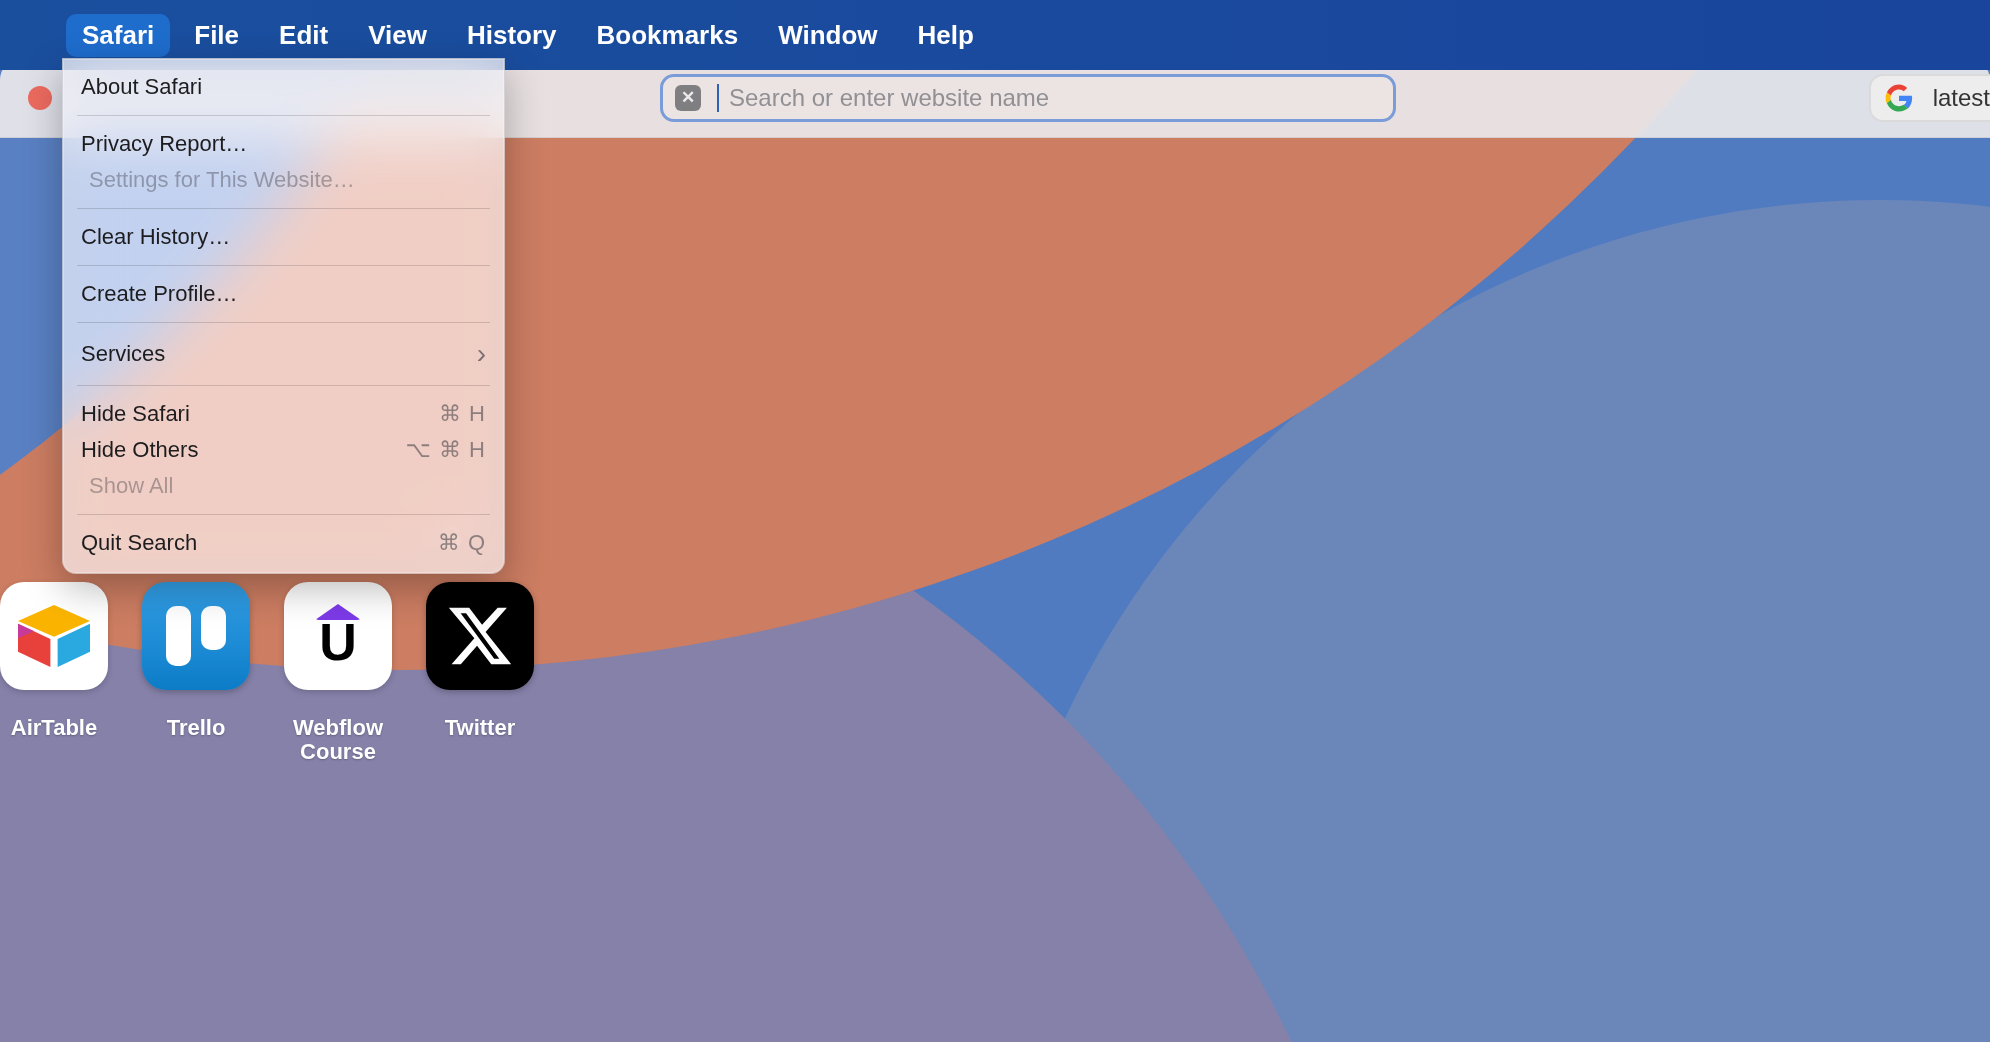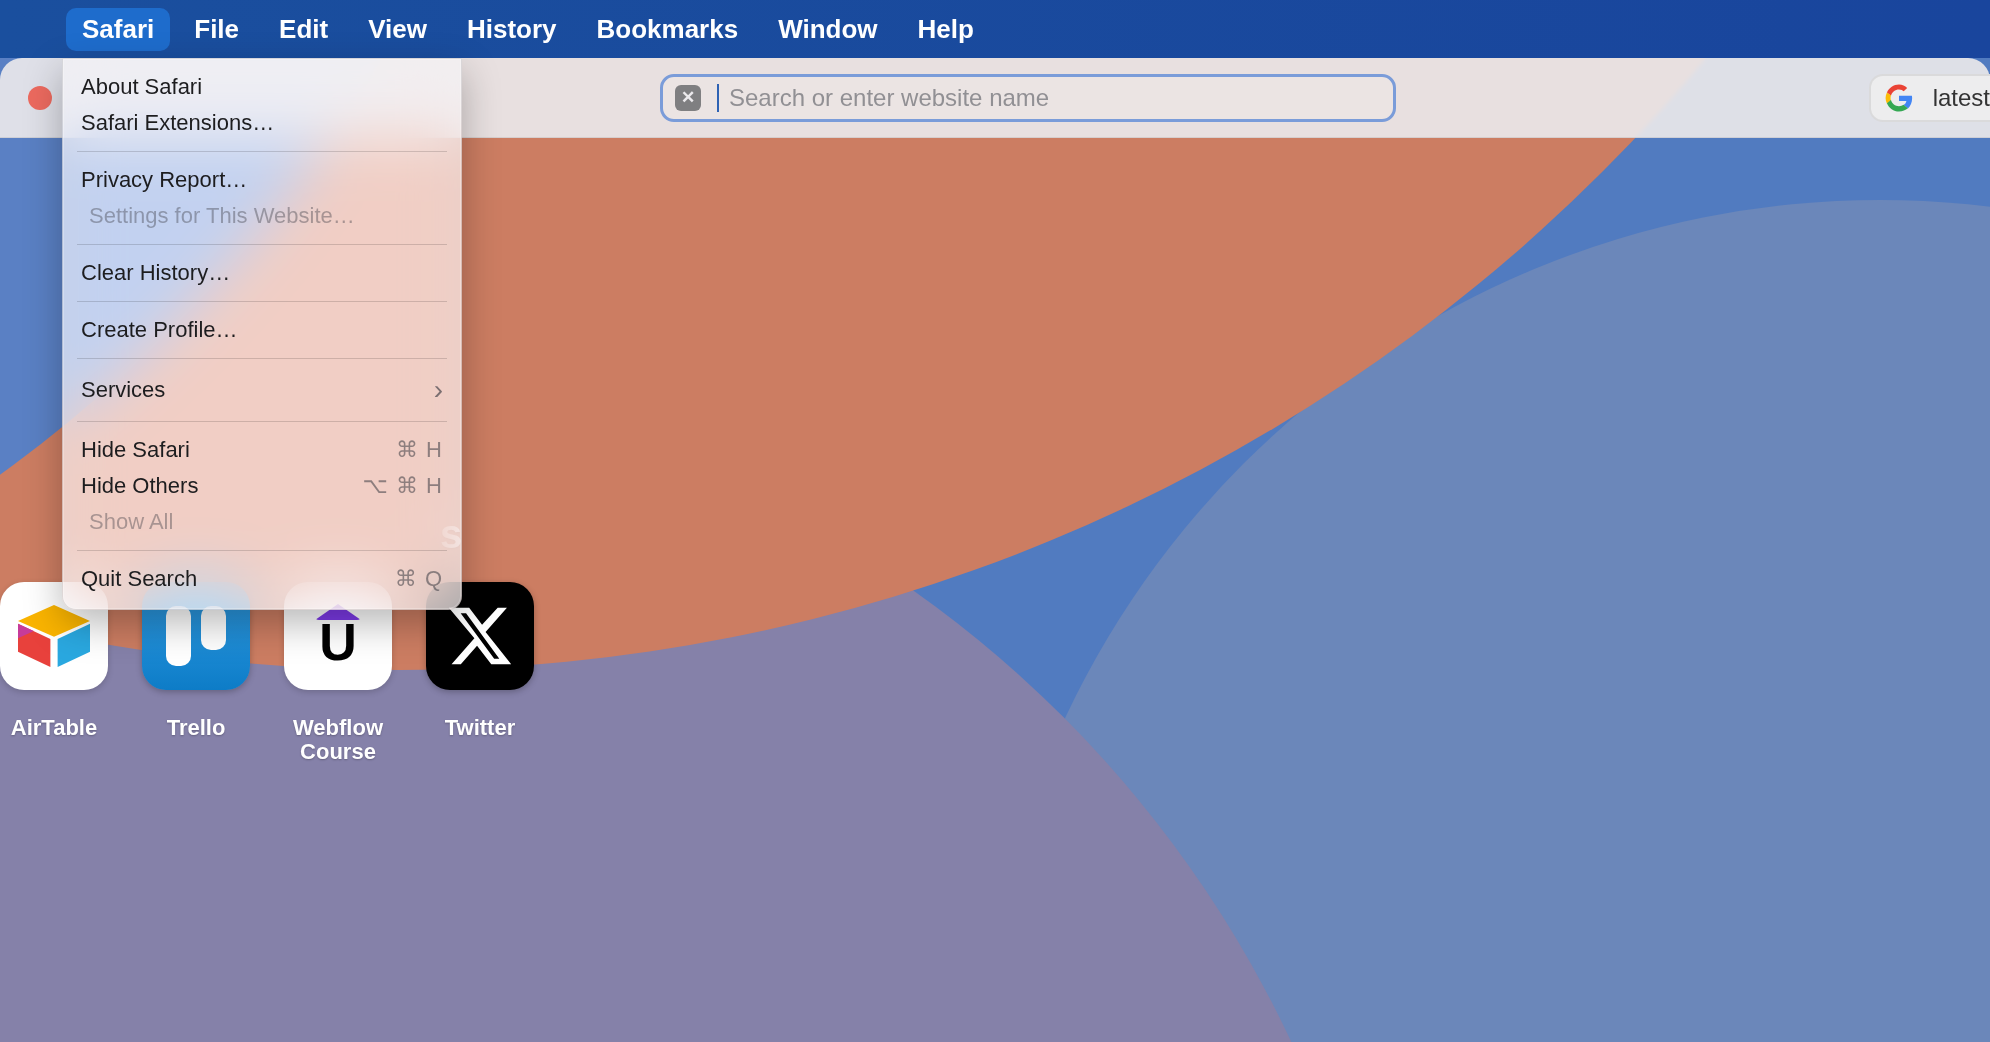--- a/index.html
+++ b/index.html
@@ -49,21 +49,21 @@
   width: 1800px; height: 1800px;
   left: 980px; top: 200px;
   background: #6b87ba;
   border-radius: 50%;
 }
 
 
 #menubar {
   position: absolute;
   left: 0; right: 0; top: 0;
-  height: 58px;
+  height: 70px;
   background: linear-gradient(90deg, #1a4f9e 0%, #19459d 100%);
   display: flex;
   align-items: center;
   color: #fff;
   z-index: 50;
   font-size: 26px;
   font-weight: 600;
 }
 .apple-slot {
   width: 62px;
@@ -165,21 +165,21 @@
   gap: 20px;
   font-size: 24px;
   color: #333;
 }
 
 
 #dropdown {
   position: absolute;
   left: 62px;
   top: 58px;
-  width: 400px;
+  width: 443px;
   background: rgba(245, 243, 246, 0.7);
   backdrop-filter: blur(28px) saturate(140%);
   -webkit-backdrop-filter: blur(28px) saturate(140%);
   border-radius: 0 0 14px 14px;
   box-shadow: 0 14px 38px rgba(0,0,0,0.28), inset 0 0 0 1px rgba(255,255,255,0.25);
   border: 1px solid rgba(0,0,0,0.1);
   padding: 10px 0 12px;
   z-index: 60;
   color: #1d1d1f;
   font-size: 22px;
@@ -349,23 +349,20 @@
           </svg>
       </span>
       <span>latest</span>
     </div>
   </div>
 </div>
 
 <div id="dropdown">
     <div class="dd-item">
       <span>About Safari</span>
-    </div>
-    <div class="dd-item">
-      <span>Safari Extensions…</span>
     </div>
     <div class="dd-sep"></div>
     <div class="dd-item">
       <span>Privacy Report…</span>
     </div>
     <div class="dd-item dd-disabled">
       <span>Settings for This Website…</span>
     </div>
     <div class="dd-sep"></div>
     <div class="dd-item">

